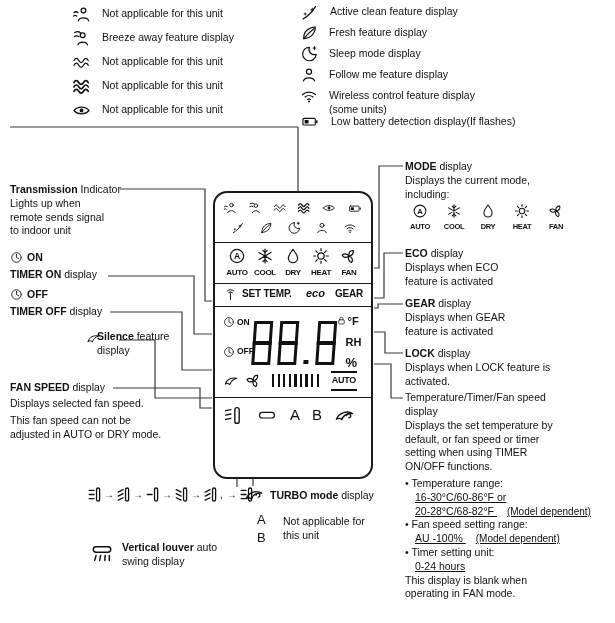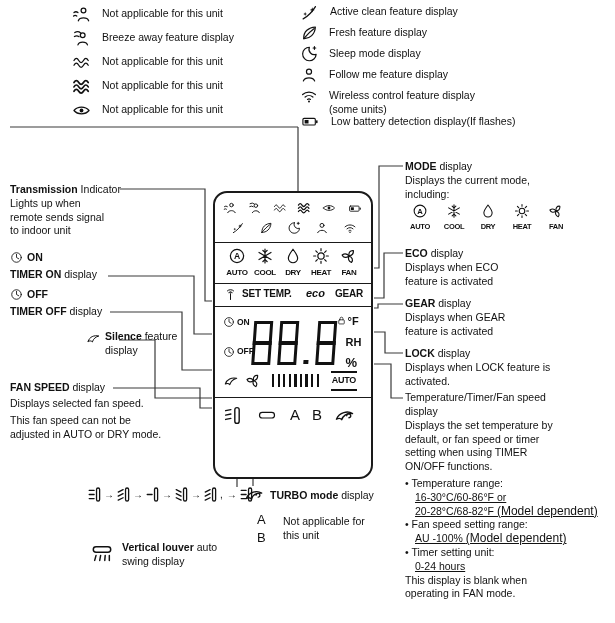--- a/index.html
+++ b/index.html
@@ -45,21 +45,21 @@
   .pct{font-weight:bold;font-size:13px;margin:6px 0 0 10px;}
   .r6{margin-top:2px;gap:6px;}
   .bars{display:flex;align-items:center;gap:3.4px;margin-left:4px;}
   .bars i{display:block;width:2.2px;height:13px;background:#111;}
   .autofan{font-size:9px;font-weight:bold;border-top:2px solid #111;border-bottom:2px solid #111;
            padding:1px 1px;margin-left:6px;letter-spacing:-0.3px;}
   .sep4{margin-top:6px;}
   .r7{margin-top:7px;gap:12px;}
   .ab{font-size:15px;}
   .abL{font-size:13px;z-index:2;}
-  .sm{font-size:12px;}
+  .sm{font-size:10px;margin-left:10px;}
   .ind{padding-left:10px;text-decoration:underline;}
   .seq{position:absolute;display:flex;align-items:center;gap:2px;z-index:2;}
   .seq .ar{font-size:10px;padding:0 1px;}
   .mcol-sm{display:flex;flex-direction:column;align-items:center;width:26px;}
   .mlabel-sm{font-size:7.5px;font-weight:bold;letter-spacing:-0.3px;margin-top:1px;}
   .moderow{position:absolute;display:flex;gap:8px;z-index:2;}
 </style>
 </head>
 <body>
 
@@ -454,21 +454,21 @@
       </svg>
     <b>OFF</b>
   </div>
   <div class="note" style="left:10px;top:305px">
     <b>TIMER OFF</b><span> display</span>
   </div>
 
   <svg class="ic note" style="left:86px;top:331px" width="15" height="15">
       <use href="#s-sil"></use>
     </svg>
-  <div class="note" style="left:105px;top:330px;width:80px">
+  <div class="note" style="left:97px;top:330px;width:80px">
     <b>Silence</b><span> feature display</span>
   </div>
 
   <div class="note" style="left:10px;top:381px">
     <b>FAN SPEED</b><span> display</span>
   </div>
   <div class="note" style="left:10px;top:397px;width:185px">Displays selected fan speed.</div>
   <div class="note" style="left:10px;top:414px;width:152px">This fan speed  can not be adjusted in AUTO or DRY mode.</div>
 
   <div class="note" style="left:405px;top:160px">

